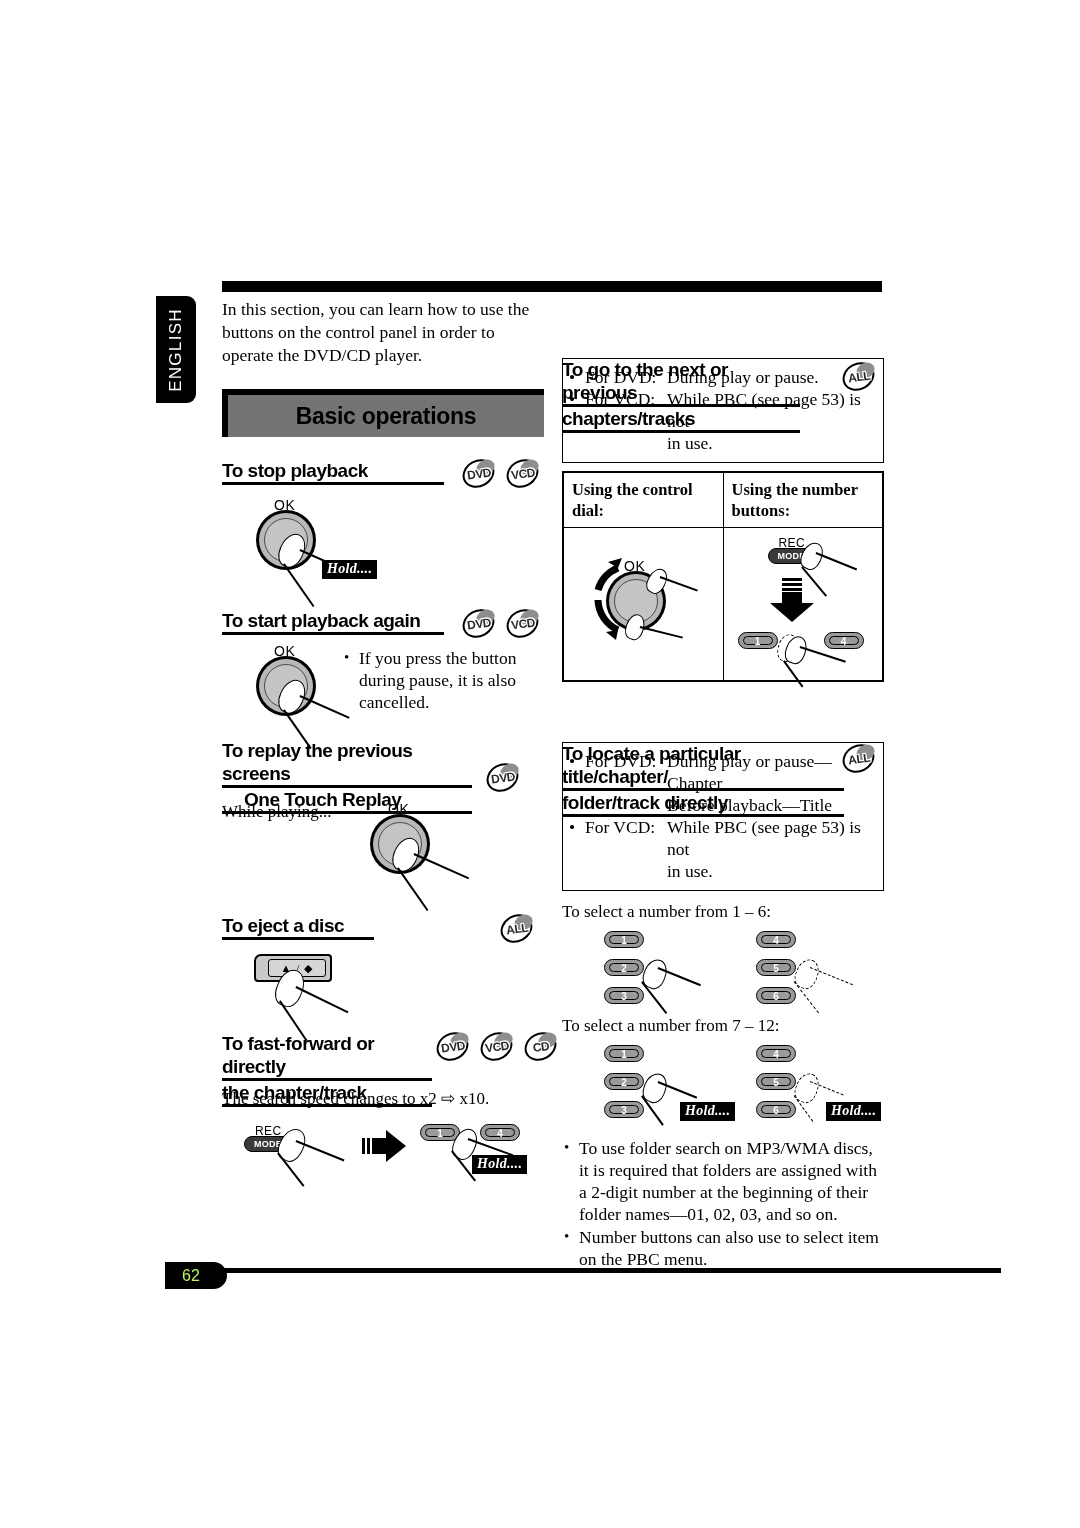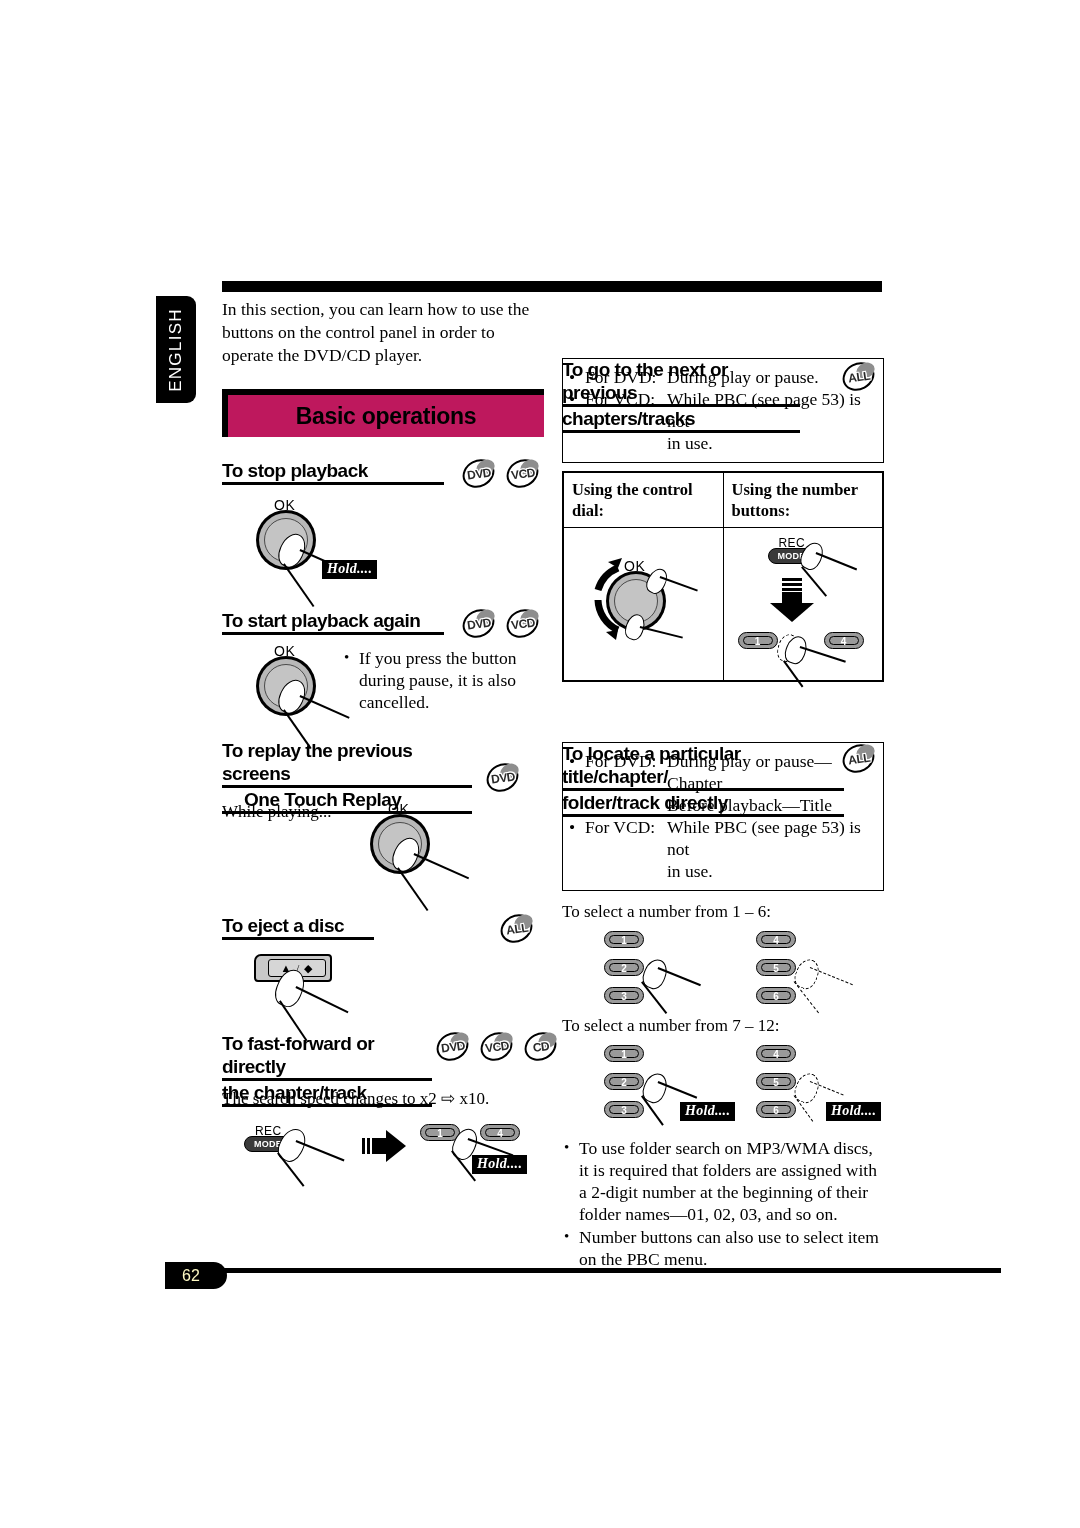--- a/index.html
+++ b/index.html
@@ -71,21 +71,21 @@
 
   .intro {
     font-size: 17.5px;
     line-height: 23px;
   }
 
   
   .band {
     position: relative;
     margin-top: 22px;
-    background: #be185d;
+    background: #737373;
     border-top: 6px solid #000;
     border-left: 6px solid #000;
     height: 42px;
   }
   .band span {
     position: absolute;
     left: 0; right: 0;
     top: 50%;
     transform: translateY(-50%);
     text-align: center;
@@ -426,21 +426,21 @@
     width: 62px;
     height: 27px;
     background: #000;
     border-radius: 0 14px 14px 0;
   }
   .pagenum span {
     position: absolute;
     left: 0; right: 10px; top: 50%;
     transform: translateY(-50%);
     text-align: center;
-    color: #fef9c3;
+    color: #bef264;
     font-family: "Liberation Sans", sans-serif;
     font-size: 16px;
   }
 </style>
 </head>
 <body>
 
 <div class="page">
 
   <div class="title-rule"></div>

